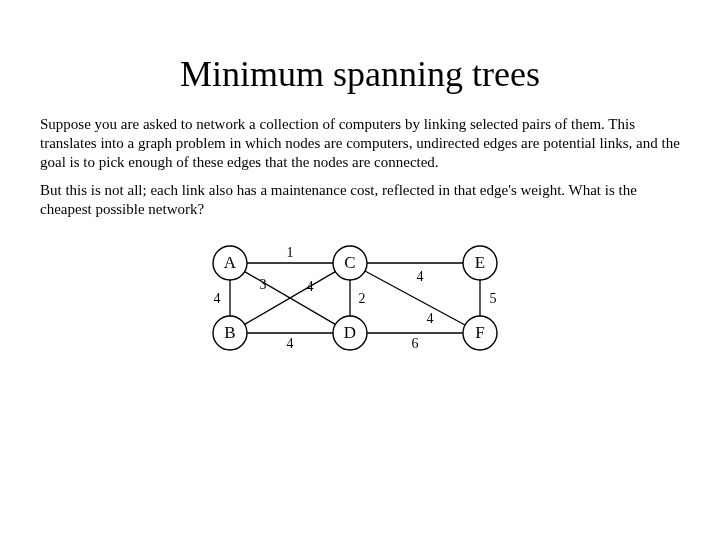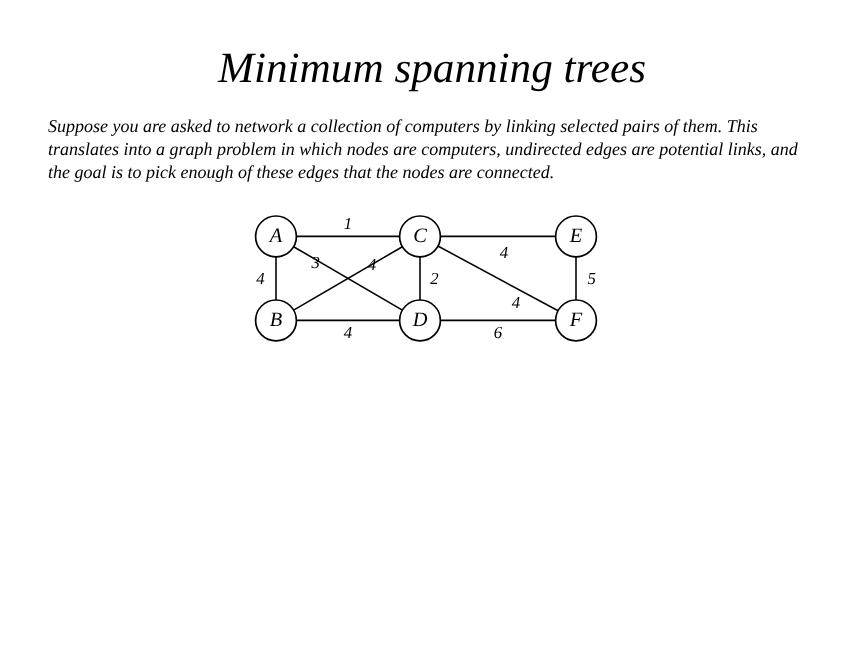--- a/index.html
+++ b/index.html
@@ -6,22 +6,21 @@
     margin: 0;
     padding: 0;
     width: 720px;
     height: 540px;
     background: #fff;
     font-family: "Times New Roman", Times, serif;
     color: #000;
     overflow: hidden;
   }
   .slide {
-    padding: 30px 40px;
-    font-style: italic;
+    padding: 48px 40px;
   }
   .title {
     font-size: 36px;
     text-align: center;
     margin: 5px 0 20px 0;
     font-weight: normal;
   }
   .para {
     font-size: 15px;
     line-height: 1.25;
@@ -53,20 +52,21 @@
     text-anchor: middle;
   }
 </style>
 </head>
 <body>
 
 <div class="slide">
   <h1 class="title">Minimum spanning trees</h1>
 
   <p class="para">Suppose you are asked to network a collection of computers by linking selected pairs of them. This translates into a graph problem in which nodes are computers, undirected edges are potential links, and the goal is to pick enough of these edges that the nodes are connected.</p>
+  <p class="para">But this is not all; each link also has a maintenance cost, reflected in that edge's weight. What is the cheapest possible network?</p>
 
   <div class="graph-wrap">
     <svg width="340" height="130" viewBox="0 0 340 130">
 
       <line class="edge" x1="57" y1="30" x2="143" y2="30"></line>
 
       <line class="edge" x1="40" y1="47" x2="40" y2="83"></line>
 
       <line class="edge" x1="54.7" y1="38.6" x2="145.3" y2="91.4"></line>
 

